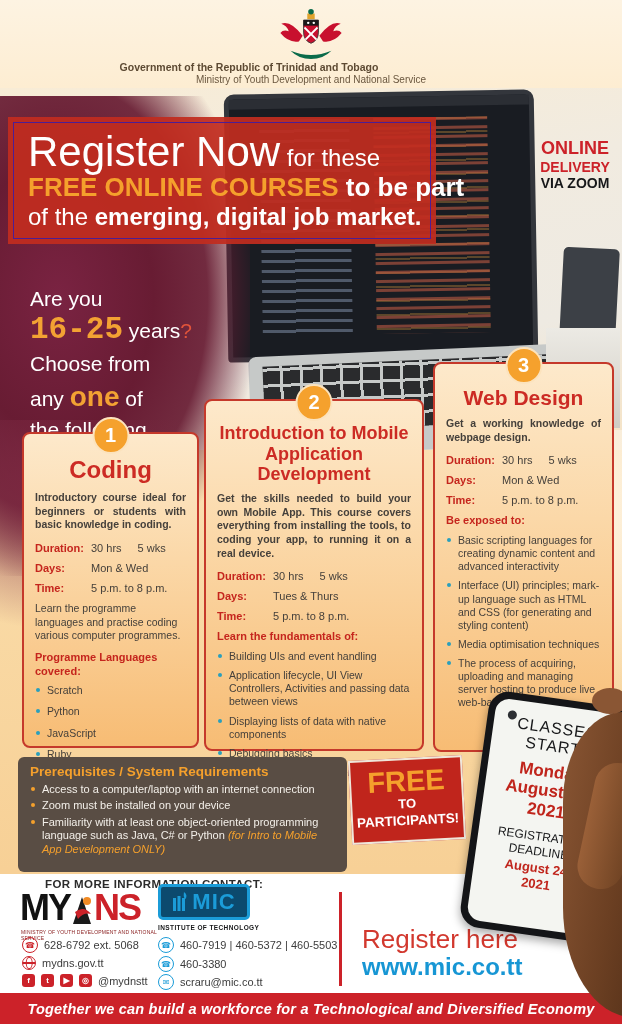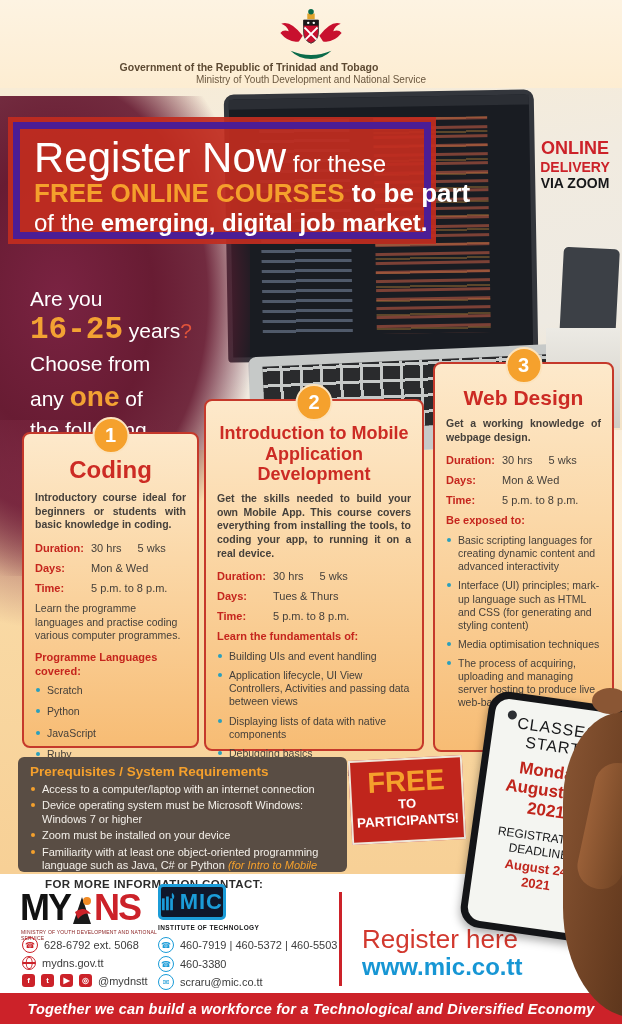--- a/index.html
+++ b/index.html
@@ -40,21 +40,21 @@
   .haze{left:430px;top:430px;width:200px;height:280px;z-index:2;
     background:radial-gradient(ellipse at 70% 30%,rgba(255,252,246,.9) 0%,rgba(255,252,246,0) 70%);}
 
   .blob1{left:-80px;top:96px;width:330px;height:480px;z-index:2;
     background:radial-gradient(ellipse at 42% 42%,#7a2342 0%,#681c33 35%,rgba(104,28,51,.93) 55%,rgba(104,28,51,0) 74%);}
   .blob2{left:-60px;top:420px;width:260px;height:210px;z-index:2;
     background:radial-gradient(ellipse at 40% 30%,rgba(125,40,66,.85) 0%,rgba(125,40,66,0) 70%);}
 
   
   .banner{left:8px;top:117px;width:428px;height:127px;background:rgba(193,44,31,.93);z-index:3;}
-  .banner-inner{position:absolute;left:5px;top:5px;right:5px;bottom:5px;border:7px solid #4c1d95;
+  .banner-inner{position:absolute;left:5px;top:5px;right:5px;bottom:5px;border:1px solid #4c1d95;
     padding:8px 14px;color:#fff;box-sizing:border-box;}
   .bl1{font-size:42px;line-height:1.0;white-space:nowrap;}
   .bl1 .small{font-size:24px;}
   .bl2{font-size:26px;font-weight:bold;line-height:1.15;white-space:nowrap;}
   .bl2 .hl{color:#f5a02c;}
   .bl3{font-size:24px;line-height:1.2;white-space:nowrap;}
   .bl3 .b{font-weight:bold;}
 
   .delivery{left:532px;top:138px;width:86px;text-align:center;z-index:3;line-height:1.15;}
   .d1{font-size:18px;font-weight:bold;color:#cc2229;}
@@ -125,22 +125,22 @@
     background:linear-gradient(90deg,#9a6038,#714424);border-radius:24px;}
   .hand-finger{left:592px;top:688px;width:36px;height:26px;z-index:7;background:#8a5634;border-radius:50%;}
 
   
   .footer{left:0;top:874px;width:622px;height:119px;background:#ffffff;z-index:5;}
   .fh{position:absolute;left:45px;top:4px;font-size:11.5px;font-weight:bold;color:#2b2b2b;letter-spacing:.4px;}
   .mydns{position:absolute;left:20px;top:16px;display:flex;align-items:flex-end;}
   .my{font-size:36px;font-weight:bold;color:#121212;letter-spacing:-2px;line-height:1;}
   .ns{font-size:36px;font-weight:bold;color:#cc2229;letter-spacing:-2px;line-height:1;}
   .mytag{position:absolute;left:21px;top:55px;width:150px;font-size:5px;color:#8a2020;letter-spacing:.2px;}
-  .miclogo{position:absolute;left:158px;top:10px;width:68px;height:36px;border:3px solid #1b9cd8;border-radius:5px;
-    display:flex;align-items:center;gap:4px;background:#0f172a;box-sizing:border-box;}
+  .miclogo{position:absolute;left:158px;top:10px;width:92px;height:36px;border:3px solid #1b9cd8;border-radius:5px;
+    display:flex;align-items:center;justify-content:center;gap:4px;background:#0c4a6e;box-sizing:border-box;}
   .mictext{font-size:22px;font-weight:bold;color:#1b9cd8;letter-spacing:1px;line-height:1;}
   .mictag{position:absolute;left:158px;top:50px;font-size:6.5px;font-weight:bold;color:#17181a;letter-spacing:.4px;}
   .row{position:absolute;display:flex;align-items:center;gap:6px;font-size:11px;color:#3c3c3c;}
   .r-mp{left:22px;top:63px;} .r-mw{left:22px;top:82px;} .r-ms{left:22px;top:100px;}
   .r-ip{left:158px;top:63px;} .r-iw{left:158px;top:82px;} .r-ie{left:158px;top:100px;}
   .cic{width:14px;height:14px;border-radius:50%;display:inline-flex;align-items:center;justify-content:center;
     font-size:8px;font-family:"DejaVu Sans",sans-serif;flex:0 0 auto;}
   .cic.red{border:1.4px solid #cc2229;color:#cc2229;}
   .cic.blue{border:1.4px solid #1b9cd8;color:#1b9cd8;}
   .sq{width:13px;height:13px;border-radius:3px;background:#cc2229;color:#fff;display:inline-flex;
@@ -285,21 +285,20 @@
       <li>Interface (UI) principles; mark-up language such as HTML and CSS (for generating and styling content)</li>
       <li>Media optimisation techniques</li>
       <li>The process of acquiring, uploading and managing server hosting to produce live web-based prototypes</li>
     </ul>
   </div>
 
   <div class="abs prereq">
     <div class="ph">Prerequisites / System Requirements</div>
     <ul class="pl">
       <li>Access to a computer/laptop with an internet connection</li>
-      <li>Device operating system must be Microsoft Windows: Windows 7 or higher</li>
       <li>Zoom must be installed on your device</li>
       <li><span>Familiarity with at least one object-oriented programming language such as Java, C# or Python</span> <span class="note">(for Intro to Mobile App Development ONLY)</span></li>
     </ul>
   </div>
 
   <div class="abs free">
     <div class="f1">FREE</div>
     <div class="f2">TO</div>
     <div class="f3">PARTICIPANTS!</div>
   </div>

